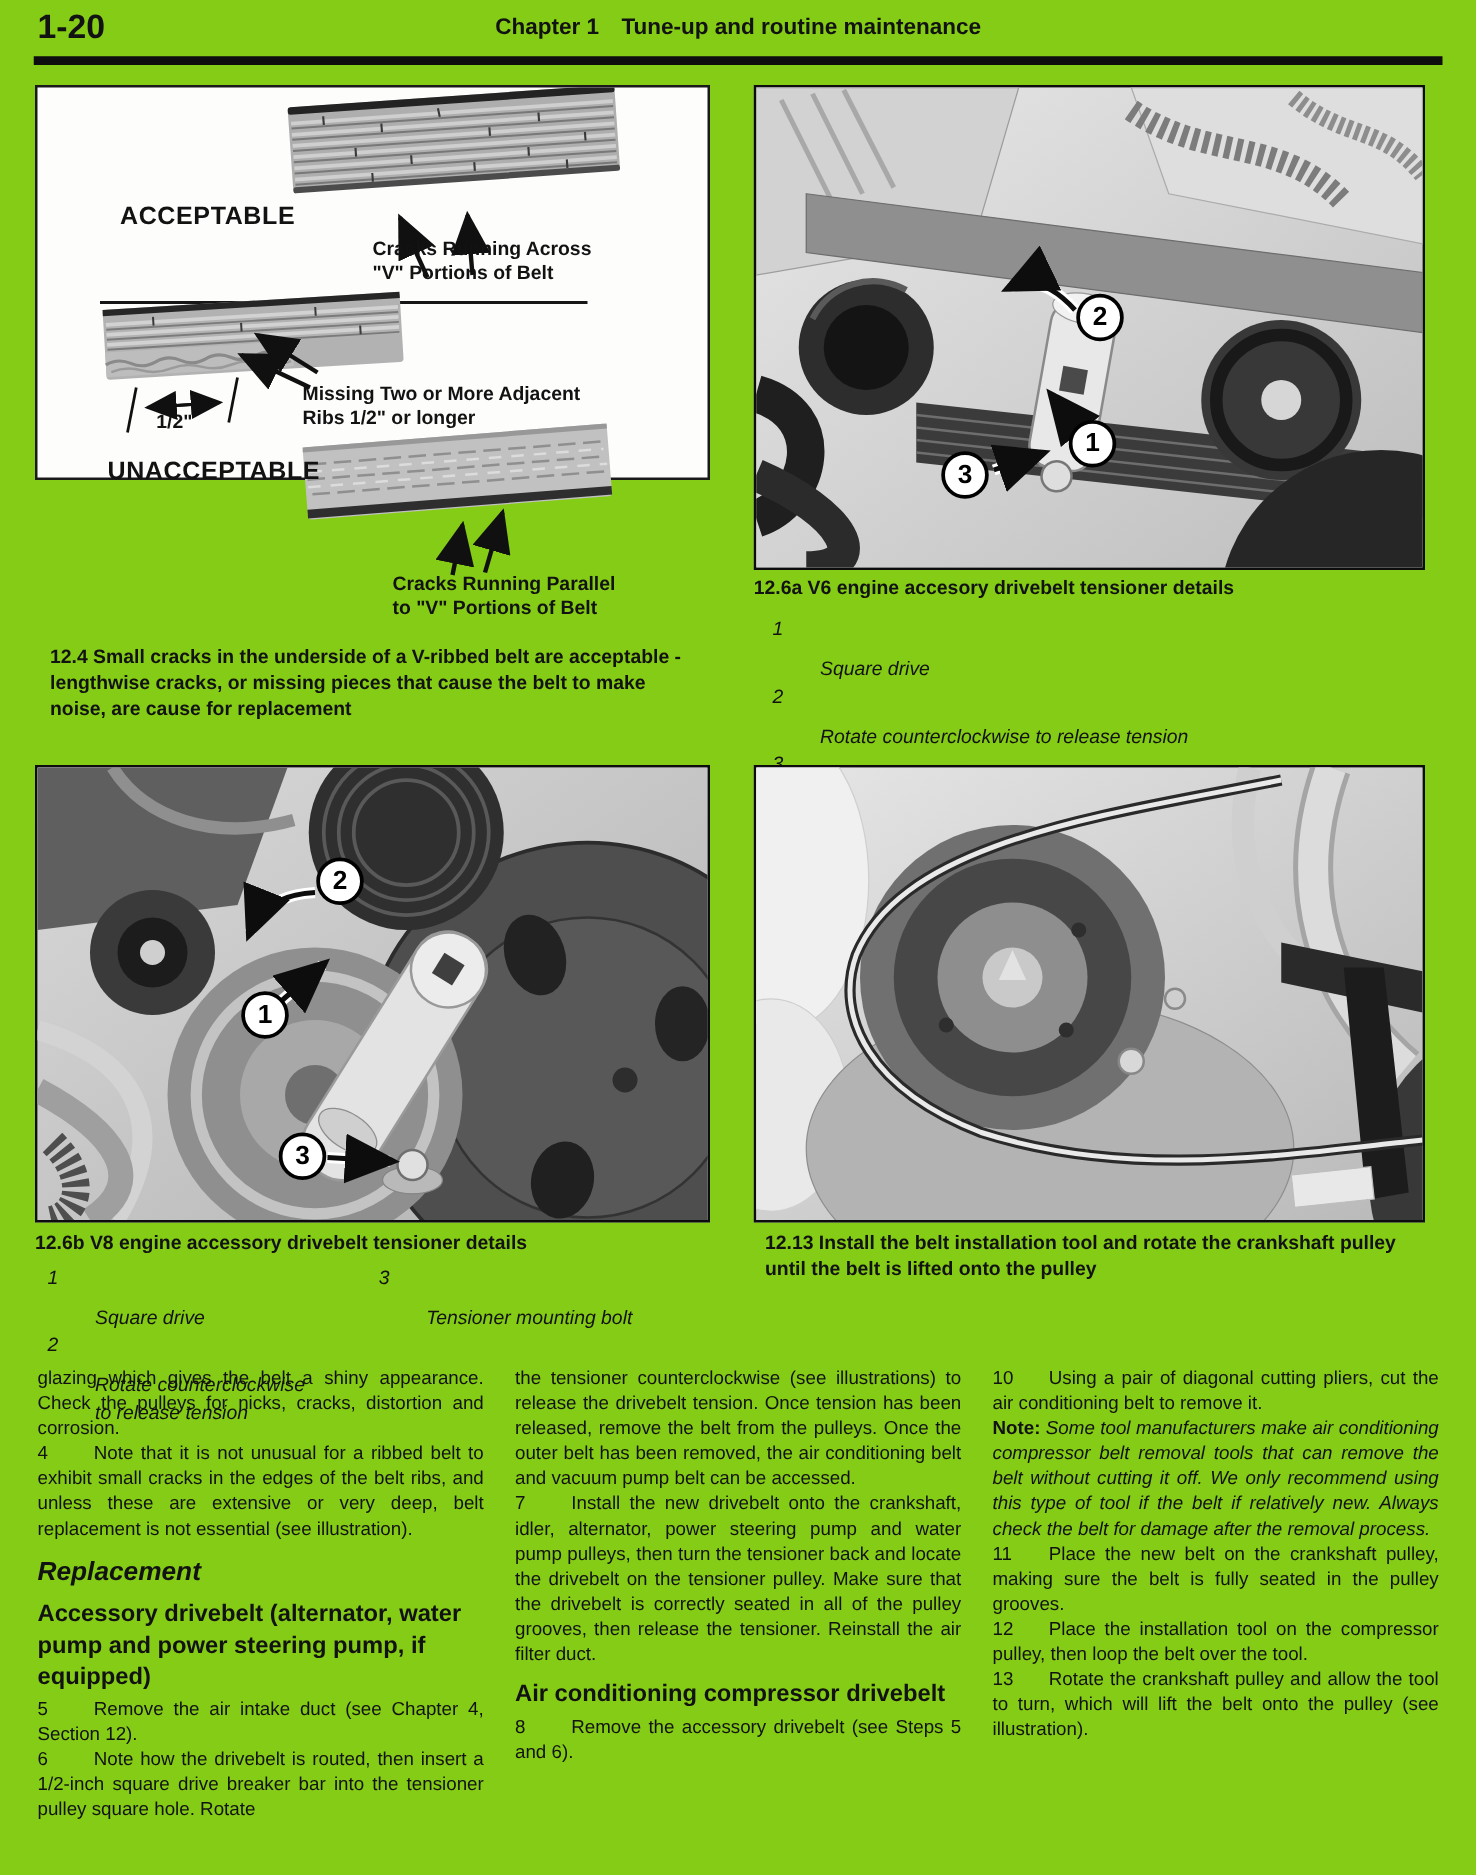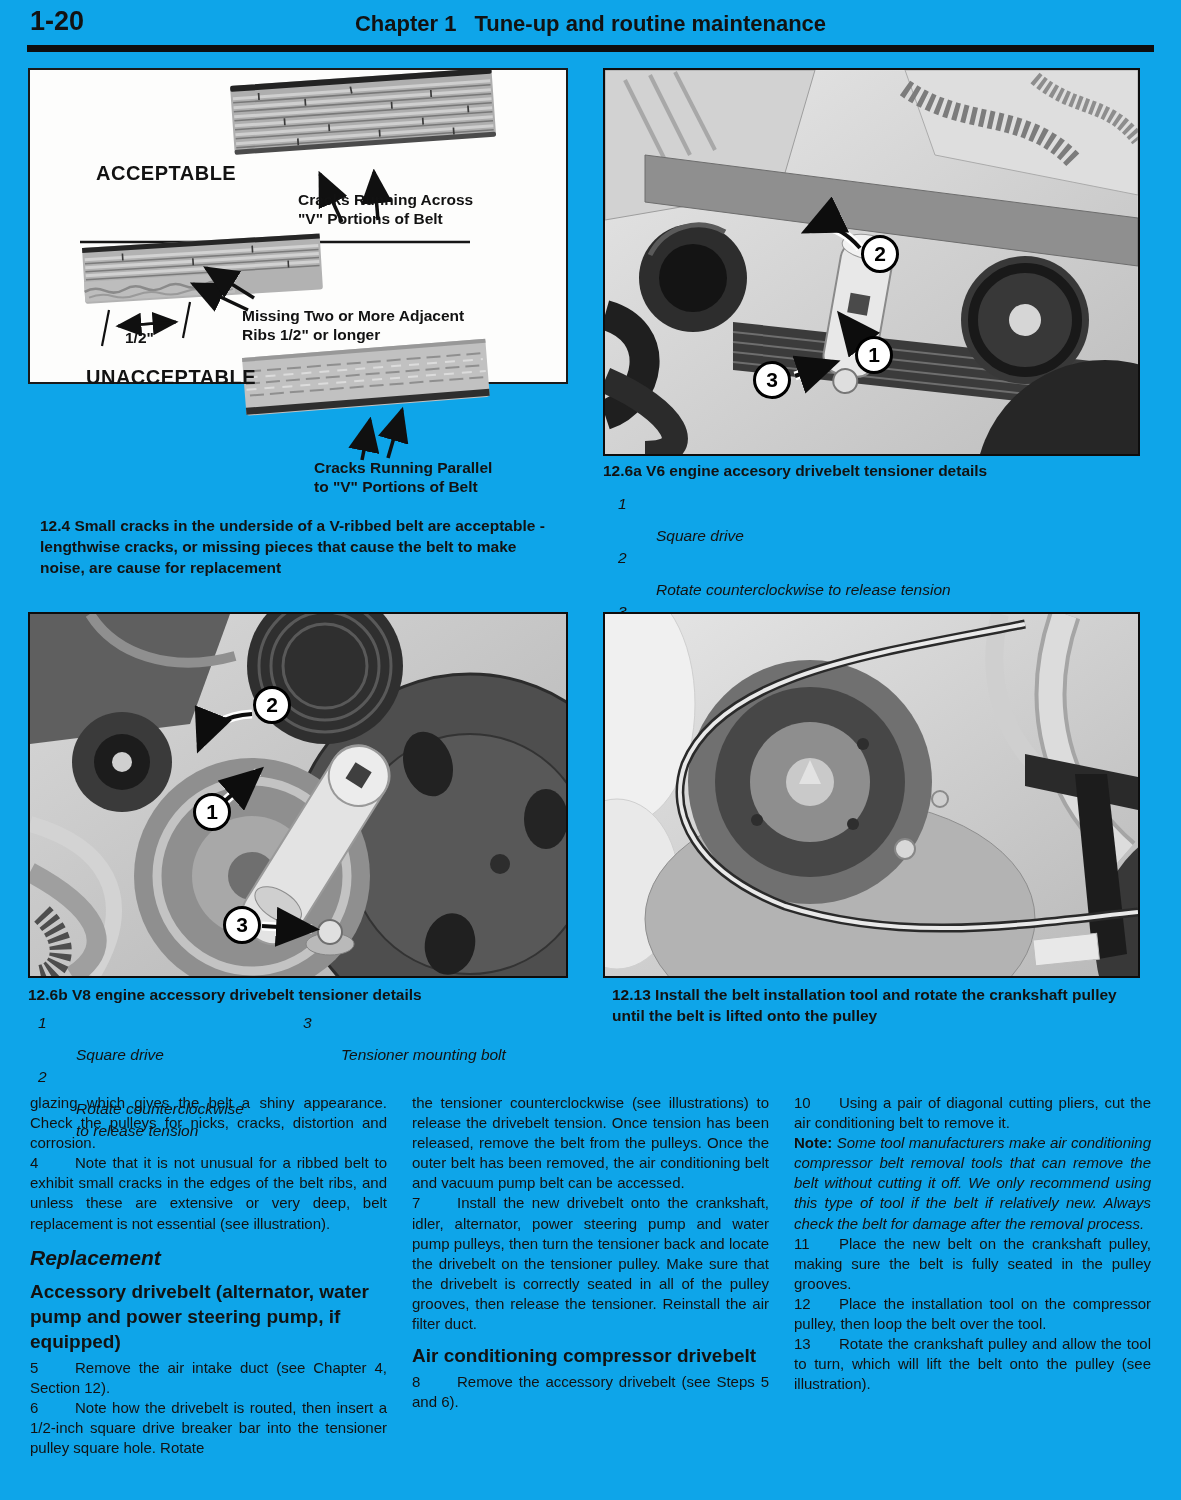--- a/index.html
+++ b/index.html
@@ -1,20 +1,20 @@
 <!DOCTYPE html>
 <html><head>
 <meta charset="utf-8">
 <style>
   html,body{margin:0;padding:0;background:#888;}
-  .page{position:relative;width:1181px;height:1500px;background:#0ea5e9;color:#121212;
+  .page{position:relative;width:1181px;height:1500px;background:#84cc16;color:#121212;
         font-family:"Liberation Sans", sans-serif;overflow:hidden;margin:0 auto;}
   
   .page-num{position:absolute;left:30px;top:6px;font-size:27px;font-weight:bold;}
-  .chapter-title{position:absolute;left:0;right:0;top:11px;text-align:center;font-size:22px;font-weight:bold;}
+  .chapter-title{position:absolute;left:0;right:0;top:11px;text-align:center;font-size:18px;font-weight:bold;}
   .chapter-title .sp{display:inline-block;width:18px;}
   .header-rule{position:absolute;left:27px;right:27px;top:45px;height:7px;background:#0e0e0e;}
   
   .figbox{position:absolute;left:28px;top:68px;width:540px;height:316px;background:#fdfdfc;
           border:2.5px solid #1a1a1a;box-sizing:border-box;}
   .figbox svg{position:absolute;left:0;top:0;}
   .figlabel{position:absolute;font-weight:bold;white-space:pre-line;line-height:19px;font-size:15.5px;}
   .figlabel.big{font-size:20px;letter-spacing:.5px;}
   
   .photo{position:absolute;border:2px solid #0d0d0d;box-sizing:border-box;background:#cfcfcf;}

